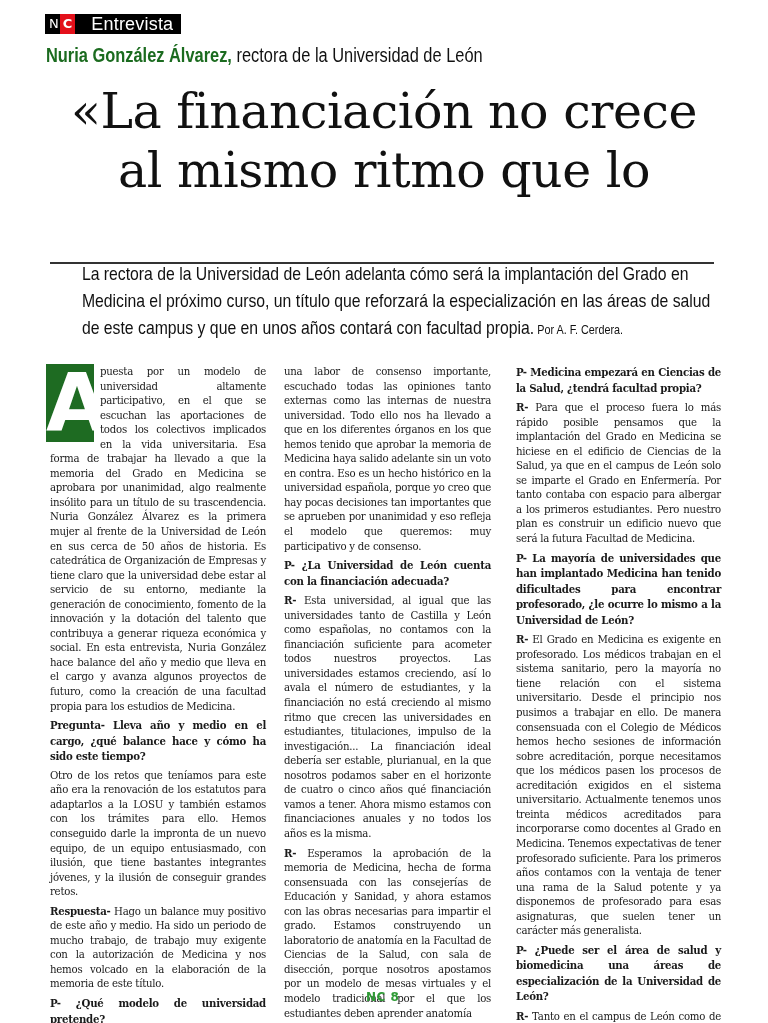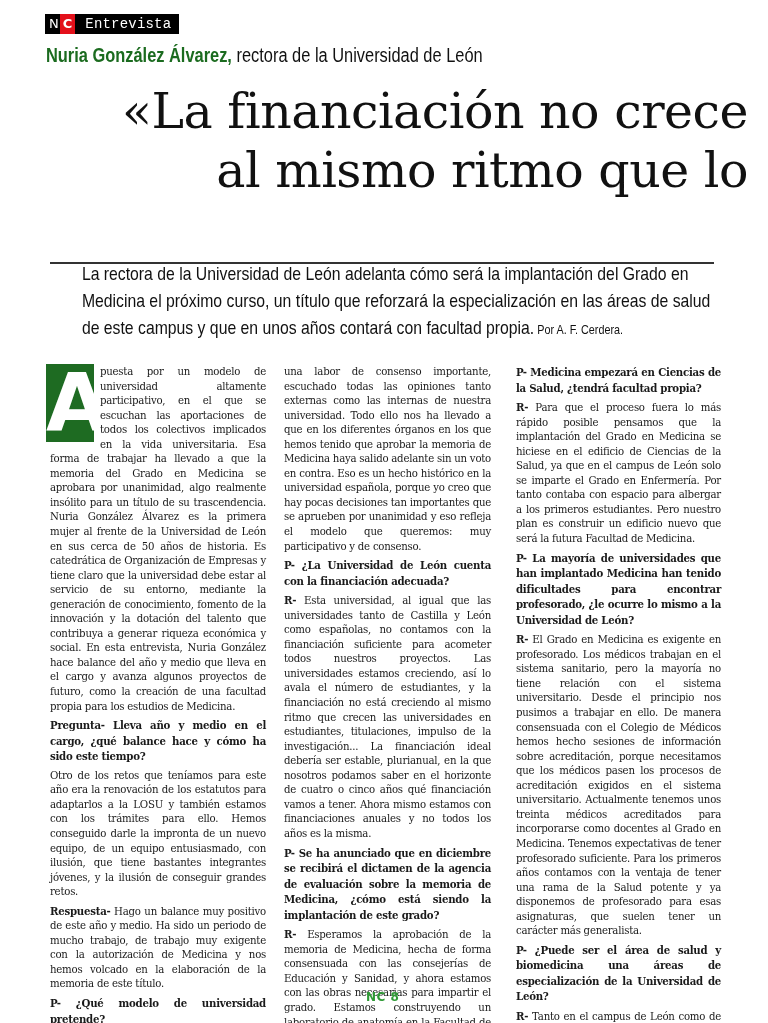--- a/index.html
+++ b/index.html
@@ -1,27 +1,27 @@
 <!DOCTYPE html>
 <html><head>
 <meta charset="utf-8">
 <style>
   html, body { margin:0; padding:0; background:#fff; }
   body { width:768px; height:1023px; position:relative; overflow:hidden; font-family:"DejaVu Serif", serif; color:#1a1a1a; }
 
   .section-tag { position:absolute; left:45px; top:14px; height:20px; background:#000; display:flex; align-items:center; padding-right:8px; }
   .section-tag .n { color:#fff; font-family:"DejaVu Sans", sans-serif; font-size:13px; padding:0 1px 0 4px; line-height:20px; }
   .section-tag .c { background:#e3101a; color:#fff; font-family:"DejaVu Sans", sans-serif; font-weight:bold; font-size:13px; padding:0 3px; line-height:20px; }
-  .section-tag .lbl { color:#fff; font-family:Liberation Mono, monospace; font-size:14px; padding-left:10px; line-height:20px; letter-spacing:0.2px; }
+  .section-tag .lbl { color:#fff; font-family:Liberation Sans, sans-serif; font-size:18px; padding-left:16px; line-height:20px; letter-spacing:0.2px; }
 
   .byline { position:absolute; left:46px; top:44px; font-family:"Liberation Sans Narrow","Liberation Sans", sans-serif; font-size:20px; transform:scaleX(0.82); transform-origin:left top; white-space:nowrap; }
   .byline .name { color:#1b6b1f; font-weight:bold; }
   .byline .role { color:#111; }
 
-  .headline { position:absolute; left:20px; width:728px; top:82px; text-align:right; font-family:"DejaVu Serif", serif; font-size:49px; line-height:59px; color:#111; letter-spacing:-0.5px; }
+  .headline { position:absolute; left:20px; width:728px; top:82px; text-align:center; font-family:"DejaVu Serif", serif; font-size:49px; line-height:59px; color:#111; letter-spacing:-0.5px; }
 
   .rule { position:absolute; left:50px; width:664px; top:262px; height:2px; background:#333; }
 
   .standfirst { position:absolute; left:20px; width:728px; top:260px; text-align:left; font-family:"Liberation Sans Narrow","Liberation Sans", sans-serif; font-size:19px; line-height:27px; color:#111; }
   .standfirst .line { display:block; white-space:nowrap; transform:scaleX(0.83); transform-origin:center; }
   .standfirst .author { font-size:13px; }
 
   .col { position:absolute; top:361px; font-family:"DejaVu Serif", serif; font-size:10.2px; line-height:14.55px; text-align:justify; color:#1a1a1a; letter-spacing:-0.25px; }
   .col1 { left:46px; width:224px; }
   .col2 { left:280px; width:215px; }
@@ -66,21 +66,20 @@
   <p>Otro de los retos que teníamos para este año era la renovación de los estatutos para adaptarlos a la LOSU y también estamos con los trámites para ello. Hemos conseguido darle la impronta de un nuevo equipo, de un equipo entusiasmado, con ilusión, que tiene bastantes integrantes jóvenes, y la ilusión de conseguir grandes retos.</p>
   <p><b>Respuesta-</b><span>  Hago un balance muy positivo de este año y medio. Ha sido un periodo de mucho trabajo, de trabajo muy exigente con la autorización de Medicina y nos hemos volcado en la elaboración de la memoria de este título.</span></p>
   <p><b>P- ¿Qué modelo de universidad pretende?</b></p>
   <p><b>R-</b><span> Nuestro modelo de universidad es un modelo participativo, en el que todas las voces sean escuchadas y eso se ha visto en la elaboración de la memoria de Medicina. Hemos hecho</span></p>
 </div>
 
 <div class="col col2">
   <p>una labor de consenso importante, escuchado todas las opiniones tanto externas como las internas de nuestra universidad. Todo ello nos ha llevado a que en los diferentes órganos en los que hemos tenido que aprobar la memoria de Medicina haya salido adelante sin un voto en contra. Eso es un hecho histórico en la universidad española, porque yo creo que hay pocas decisiones tan importantes que se aprueben por unanimidad y eso refleja el modelo que queremos: muy participativo y de consenso.</p>
   <p><b>P- ¿La Universidad de León cuenta con la financiación adecuada?</b></p>
   <p><b>R-</b><span> Esta universidad, al igual que las universidades tanto de Castilla y León como españolas, no contamos con la financiación suficiente para acometer todos nuestros proyectos. Las universidades estamos creciendo, así lo avala el número de estudiantes, y la financiación no está creciendo al mismo ritmo que crecen las universidades en estudiantes, titulaciones, impulso de la investigación... La financiación ideal debería ser estable, plurianual, en la que nosotros podamos saber en el horizonte de cuatro o cinco años qué financiación vamos a tener. Ahora mismo estamos con financiaciones anuales y no todos los años es la misma.</span></p>
-  <p><b>P- Se ha anunciado que en diciembre se recibirá el dictamen de la agencia de evaluación sobre la memoria de Medicina, ¿cómo está siendo la implantación de este grado?</b></p>
   <p><b>R-</b><span> Esperamos la aprobación de la memoria de Medicina, hecha de forma consensuada con las consejerías de Educación y Sanidad, y ahora estamos con las obras necesarias para impartir el grado. Estamos construyendo un laboratorio de anatomía en la Facultad de Ciencias de la Salud, con sala de disección, porque nosotros apostamos por un modelo de mesas virtuales y el modelo tradicional por el que los estudiantes deben aprender anatomía</span></p>
 </div>
 
 <div class="col col3">
   <p><b>P- Medicina empezará en Ciencias de la Salud, ¿tendrá facultad propia?</b></p>
   <p><b>R-</b><span> Para que el proceso fuera lo más rápido posible pensamos que la implantación del Grado en Medicina se hiciese en el edificio de Ciencias de la Salud, ya que en el campus de León solo se imparte el Grado en Enfermería. Por tanto contaba con espacio para albergar a los primeros estudiantes. Pero nuestro plan es construir un edificio nuevo que será la futura Facultad de Medicina.</span></p>
   <p><b>P- La mayoría de universidades que han implantado Medicina han tenido dificultades para encontrar profesorado, ¿le ocurre lo mismo a la Universidad de León?</b></p>
   <p><b>R-</b><span> El Grado en Medicina es exigente en profesorado. Los médicos trabajan en el sistema sanitario, pero la mayoría no tiene relación con el sistema universitario. Desde el principio nos pusimos a trabajar en ello. De manera consensuada con el Colegio de Médicos hemos hecho sesiones de información sobre acreditación, porque necesitamos que los médicos pasen los procesos de acreditación exigidos en el sistema universitario. Actualmente tenemos unos treinta médicos acreditados para incorporarse como docentes al Grado en Medicina. Tenemos expectativas de tener profesorado suficiente. Para los primeros años contamos con la ventaja de tener una rama de la Salud potente y ya disponemos de profesorado para esas asignaturas, que suelen tener un carácter más generalista.</span></p>
   <p><b>P- ¿Puede ser el área de salud y biomedicina una áreas de especialización de la Universidad de León?</b></p>
   <p><b>R-</b><span> Tanto en el campus de León como de Ponferrada ya tenemos especialización en estas áreas. Esta universidad se inició con una titulación de la rama de ciencias de la salud como es</span></p>

